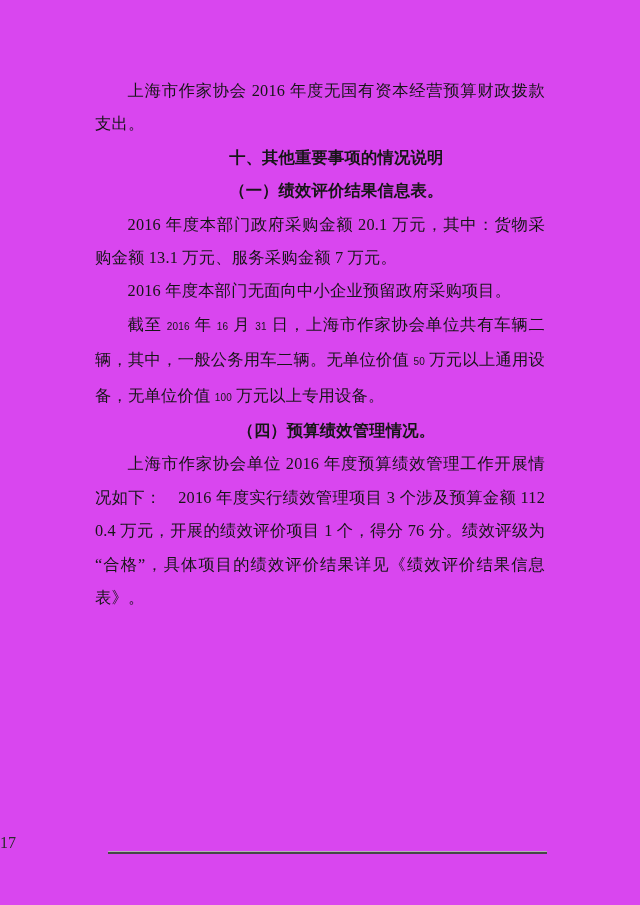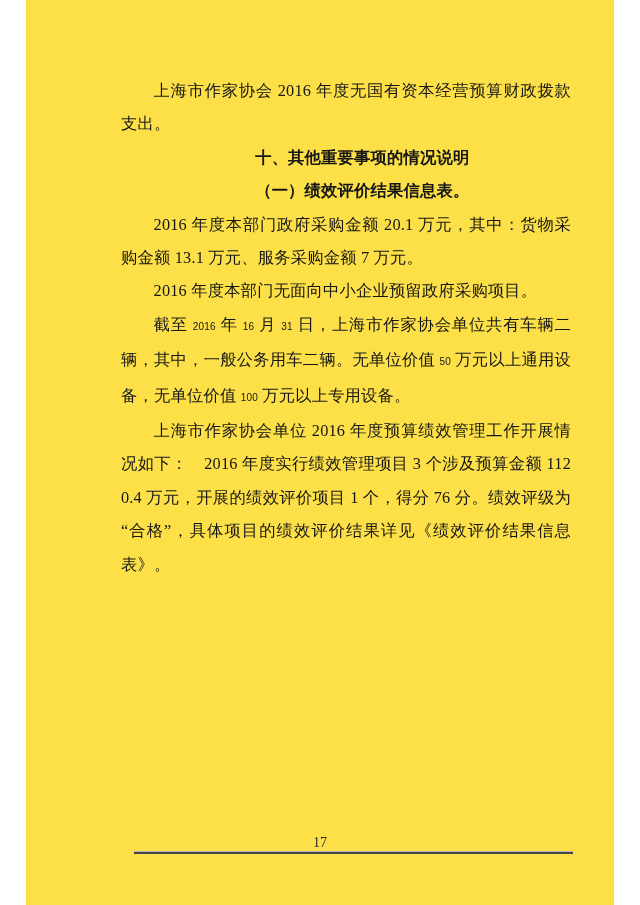--- a/index.html
+++ b/index.html
@@ -3,24 +3,24 @@
 <meta charset="utf-8">
 <title>Document</title>
 <style>
   html, body {
     margin: 0;
     padding: 0;
     background: #ffffff;
   }
   .page {
     position: relative;
-    width: 588px;
+    width: 640px;
     height: 905px;
     margin: 0 auto;
-    background: #fde047;
+    background: #d946ef;
     color: #161616;
     font-family: "Liberation Serif", "DejaVu Serif", serif;
     overflow: hidden;
   }
   .doc-body {
     position: absolute;
     left: 95px;
     top: 74px;
     width: 450px;
   }
@@ -40,22 +40,21 @@
   }
   .num-sans {
     font-family: "Liberation Sans", "DejaVu Sans", sans-serif;
     font-size: 10px;
   }
   .page-footer .page-number {
     position: absolute;
     top: 835px;
     left: 0;
     width: 100%;
-    text-align: center;
-    font-size: 14px;
+    font-size: 16px;
     line-height: 16px;
     color: #2b2b2b;
   }
   .footer-rule {
     position: absolute;
     top: 851px;
     left: 108px;
     width: 439px;
     height: 3px;
     background: linear-gradient(to bottom, #b2b2b2 34%, #474747 34%);
@@ -65,20 +64,21 @@
 <body>
 
 <div class="page">
   <main class="doc-body">
       <p class="body"><span>上海市作家协会 2016 年度无国有资本经营预算财政拨款支出。</span></p>
       <p class="heading1"><span>十、其他重要事项的情况说明</span></p>
       <p class="heading2"><span>（一）绩效评价结果信息表。</span></p>
       <p class="body"><span>2016 年度本部门政府采购金额 20.1 万元，其中：货物采购金额 13.1 万元、服务采购金额 7 万元。</span></p>
       <p class="body"><span>2016 年度本部门无面向中小企业预留政府采购项目。</span></p>
       <p class="body"><span>截至 </span><span class="num-sans">2016</span><span> 年 </span><span class="num-sans">16</span><span> 月 </span><span class="num-sans">31</span><span> 日，上海市作家协会单位共有车辆二辆，其中，一般公务用车二辆。无单位价值 </span><span class="num-sans">50</span><span> 万元以上通用设备，无单位价值 </span><span class="num-sans">100</span><span> 万元以上专用设备。</span></p>
+      <p class="heading2"><span>（四）预算绩效管理情况。</span></p>
       <p class="body"><span>上海市作家协会单位 2016 年度预算绩效管理工作开展情况如下：　2016 年度实行绩效管理项目 3 个涉及预算金额 1120.4 万元，开展的绩效评价项目 1 个，得分 76 分。绩效评级为“合格”，具体项目的绩效评价结果详见《绩效评价结果信息表》。</span></p>
     </main>
 
   <div class="page-footer">
     <div class="page-number">17</div>
     <div class="footer-rule"></div>
   </div>
 </div>
 
 </body></html>

